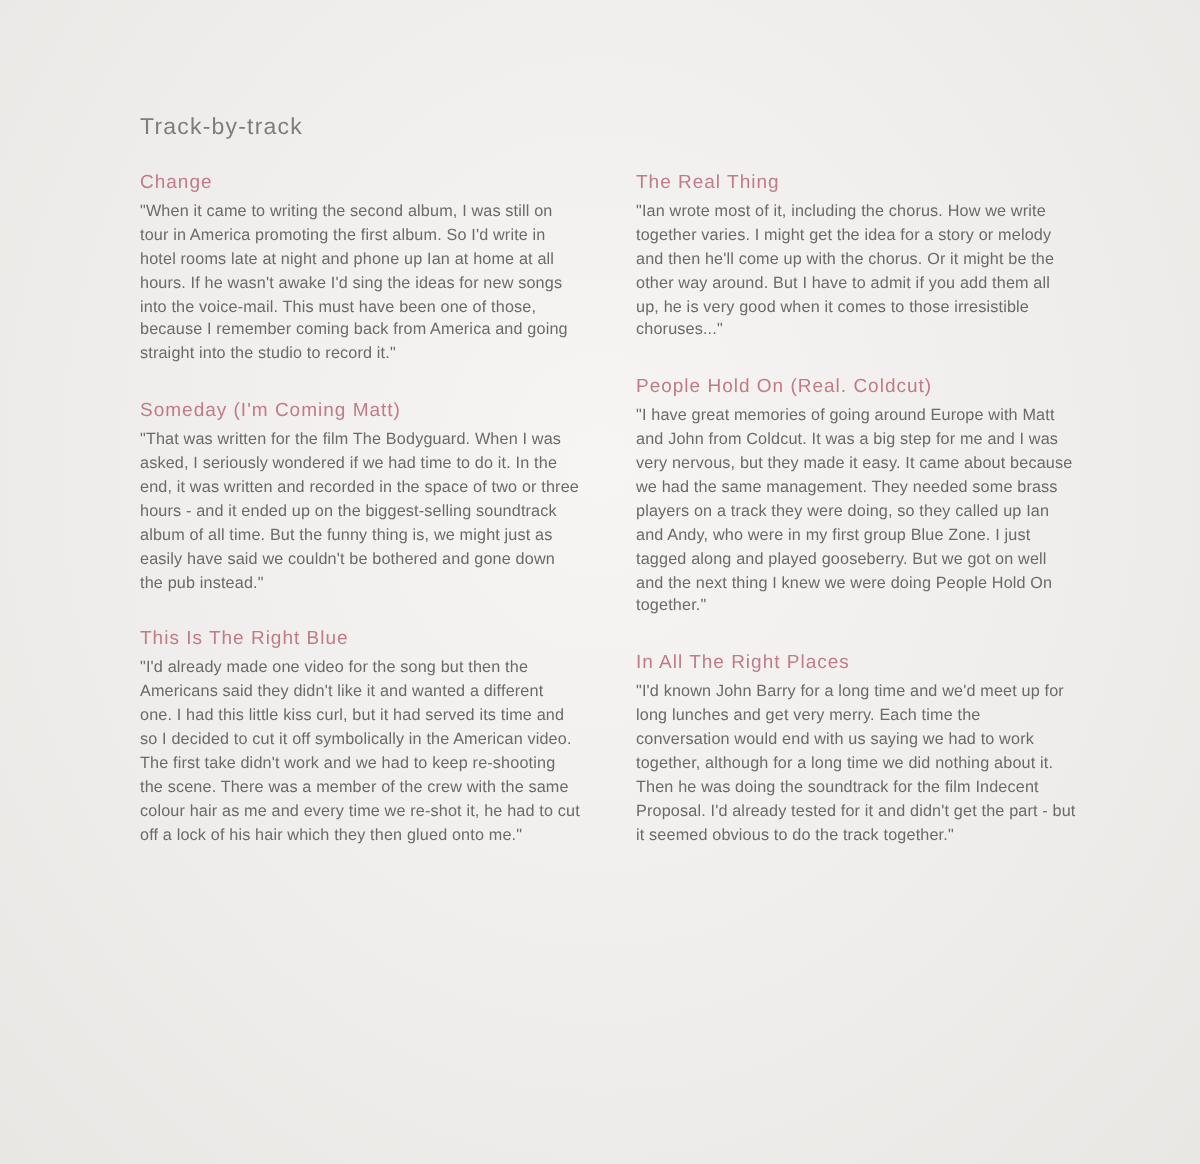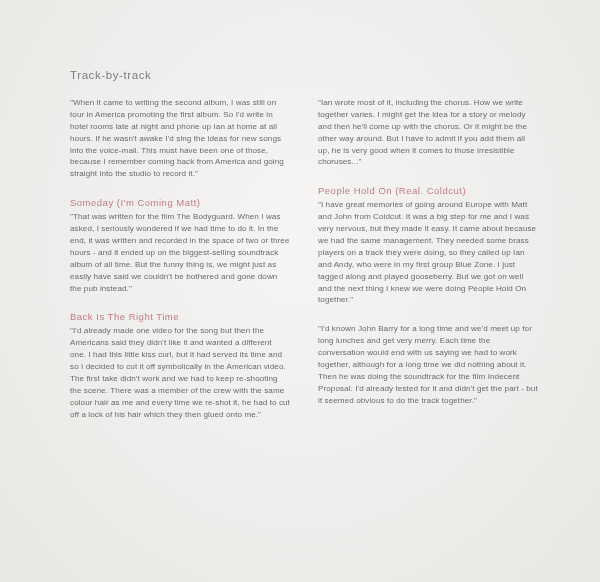--- a/index.html
+++ b/index.html
@@ -17,21 +17,21 @@
     position: relative;
     width: 600px;
     height: 582px;
     box-sizing: border-box;
     background:
       radial-gradient(ellipse at 50% 40%, #f6f5f3 0%, #efedeb 60%, #e9e7e4 100%);
   }
   .content {
     position: absolute;
     left: 70px;
-    top: 69px;
+    top: 58px;
     width: 468px;
   }
   .doc-title {
     font-size: 11.5px;
     color: #7d7d7d;
     letter-spacing: 0.6px;
     margin: 0 0 16px 0;
     font-weight: normal;
   }
   .columns {
@@ -65,40 +65,43 @@
 
 <div class="page">
   <div class="content">
 
     <h1 class="doc-title">Track-by-track</h1>
 
     <div class="columns">
 
       <div class="col">
         <div class="track">
+          <h2 class="track-title">Change</h2>
           <p class="track-body">"When it came to writing the second album, I was still on tour in America promoting the first album. So I'd write in hotel rooms late at night and phone up Ian at home at all hours. If he wasn't awake I'd sing the ideas for new songs into the voice-mail. This must have been one of those, because I remember coming back from America and going straight into the studio to record it."</p>
         </div>
         <div class="track">
           <h2 class="track-title">Someday (I'm Coming Matt)</h2>
           <p class="track-body">"That was written for the film The Bodyguard. When I was asked, I seriously wondered if we had time to do it. In the end, it was written and recorded in the space of two or three hours - and it ended up on the biggest-selling soundtrack album of all time. But the funny thing is, we might just as easily have said we couldn't be bothered and gone down the pub instead."</p>
         </div>
         <div class="track">
-          <h2 class="track-title">Back Is The Right Time</h2>
+          <h2 class="track-title">This Is The Right Blue</h2>
           <p class="track-body">"I'd already made one video for the song but then the Americans said they didn't like it and wanted a different one. I had this little kiss curl, but it had served its time and so I decided to cut it off symbolically in the American video. The first take didn't work and we had to keep re-shooting the scene. There was a member of the crew with the same colour hair as me and every time we re-shot it, he had to cut off a lock of his hair which they then glued onto me."</p>
         </div>
       </div>
 
       <div class="col">
         <div class="track">
+          <h2 class="track-title">The Real Thing</h2>
           <p class="track-body">"Ian wrote most of it, including the chorus. How we write together varies. I might get the idea for a story or melody and then he'll come up with the chorus. Or it might be the other way around. But I have to admit if you add them all up, he is very good when it comes to those irresistible choruses..."</p>
         </div>
         <div class="track">
           <h2 class="track-title">People Hold On (Real. Coldcut)</h2>
           <p class="track-body">"I have great memories of going around Europe with Matt and John from Coldcut. It was a big step for me and I was very nervous, but they made it easy. It came about because we had the same management. They needed some brass players on a track they were doing, so they called up Ian and Andy, who were in my first group Blue Zone. I just tagged along and played gooseberry. But we got on well and the next thing I knew we were doing People Hold On together."</p>
         </div>
         <div class="track">
+          <h2 class="track-title">In All The Right Places</h2>
           <p class="track-body">"I'd known John Barry for a long time and we'd meet up for long lunches and get very merry. Each time the conversation would end with us saying we had to work together, although for a long time we did nothing about it.  Then he was doing the soundtrack for the film Indecent Proposal. I'd already tested for it and didn't get the part - but it seemed obvious to do the track together."</p>
         </div>
       </div>
 
     </div>
   </div>
 </div>
 
 </body></html>

